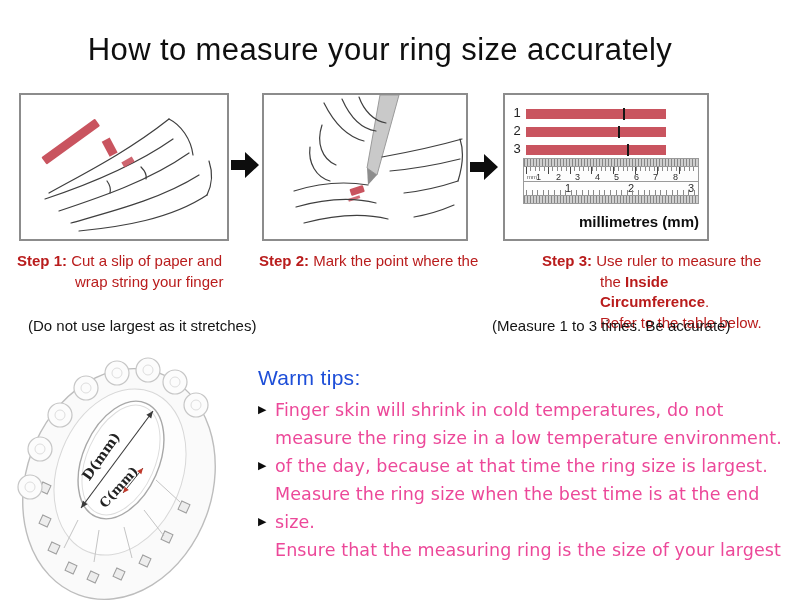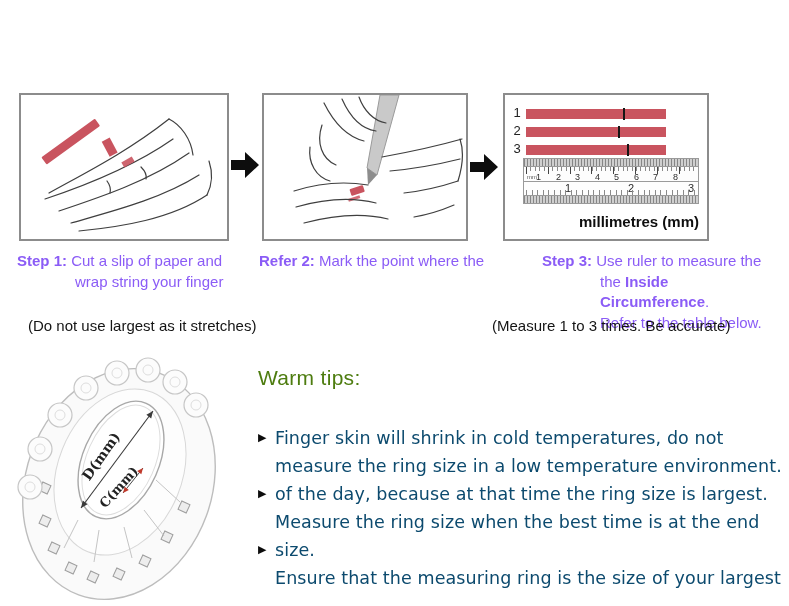--- a/index.html
+++ b/index.html
@@ -13,21 +13,21 @@
          background:#fff;box-sizing:border-box;}
   #panel1{left:19px;width:210px;}
   #panel2{left:262px;width:206px;}
   #panel3{left:503px;width:206px;}
   .panel svg{display:block;}
 
   .arrow{position:absolute;}
   #arrow1{left:231px;top:152px;}
   #arrow2{left:470px;top:154px;}
 
-  .caption{position:absolute;font-size:15px;line-height:1.38;color:#8b5cf6;}
+  .caption{position:absolute;font-size:15px;line-height:1.38;color:#b91c1c;}
   .cap-label{font-weight:700;}
   .cap-cont{padding-left:58px;}
   #cap1{left:17px;top:251px;width:232px;}
   #cap2{left:259px;top:251px;width:240px;}
   #cap3{left:499px;top:251px;width:232px;margin-left:43px;}
   .note{position:absolute;font-size:15px;color:#141414;}
   #note1{left:28px;top:317px;}
   #note3{left:492px;top:317px;}
 
   
@@ -46,35 +46,36 @@
   .cm-n{position:absolute;top:5px;font-size:9px;color:#2d2d2d;}
   .mm-mini{position:absolute;left:3px;top:7px;font-size:6px;color:#555;}
   .r-in{height:15px;background:#fdfdfd;}
   .in-n{position:absolute;top:0px;font-size:11px;color:#2d2d2d;}
   .ticks-bot{position:absolute;bottom:0;left:2px;right:2px;height:5px;
       background-image:repeating-linear-gradient(90deg,#8a8a8a 0 1px,transparent 1px 5.6px);}
   .mm-caption{position:absolute;left:74px;top:118px;font-size:15px;font-weight:700;color:#0f0f0f;}
 
   
   .warm{position:absolute;left:258px;top:366px;width:528px;}
-  .warm-heading{font-size:21px;font-weight:400;color:#4d7c0f;margin:0 0 34px 0;
+  .warm-heading{font-size:21px;font-weight:400;color:#1d4ed8;margin:0 0 6px 0;
                 font-family:"Liberation Sans",sans-serif;letter-spacing:.3px;}
   .tip{display:flex;}
   .tip-marker{font-size:11px;color:#0c0c0c;width:17px;flex:0 0 17px;padding-top:7px;}
-  .tip-text{font-size:17.5px;line-height:28px;color:#0c4a6e;
+  .tip-text{font-size:17.5px;line-height:28px;color:#ec4899;
             font-family:"DejaVu Sans",sans-serif;letter-spacing:.1px;}
   .tip-line{display:block;}
 
   .ring-wrap{position:absolute;left:4px;top:352px;}
 </style>
 </head>
 <body>
 
 <div class="stage">
 
+  <div class="title">How to measure your ring size accurately</div>
 
   <div class="panel" id="panel1">
     <svg width="206" height="144" viewBox="0 0 206 144">
       <g stroke="#3f3f3f" stroke-width="1.2" fill="none" stroke-linecap="round">
         <path d="M28,98 C60,80 105,58 148,24"></path>
         <path d="M24,104 C66,90 112,72 152,44"></path>
         <path d="M38,116 C80,102 128,86 168,58"></path>
         <path d="M50,128 C92,116 140,104 178,80"></path>
         <path d="M58,136 C100,132 150,124 186,100"></path>
         <path d="M148,24 C160,30 170,44 172,60"></path>
@@ -164,21 +165,21 @@
   </div>
 
   <div class="caption" id="cap1">
     <div><span class="cap-label">Step 1:</span>
       <span>Cut a slip of paper and</span></div>
     <div class="cap-cont"><span>wrap string your finger</span></div>
   </div>
   <div class="note" id="note1">(Do not use largest as it stretches)</div>
 
   <div class="caption" id="cap2">
-    <div><span class="cap-label">Refer 2:</span>
+    <div><span class="cap-label">Step 2:</span>
       <span>Mark the point where the</span></div>
   </div>
 
   <div class="caption" id="cap3">
     <div><span class="cap-label">Step 3:</span>
       <span>Use ruler to measure the</span></div>
     <div class="cap-cont"><span>the </span><b>Inside Circumference</b><span>.</span></div>
     <div class="cap-cont"><span>Refer to the table below.</span></div>
   </div>
   <div class="note" id="note3">(Measure 1 to 3 times. Be accurate)</div>

